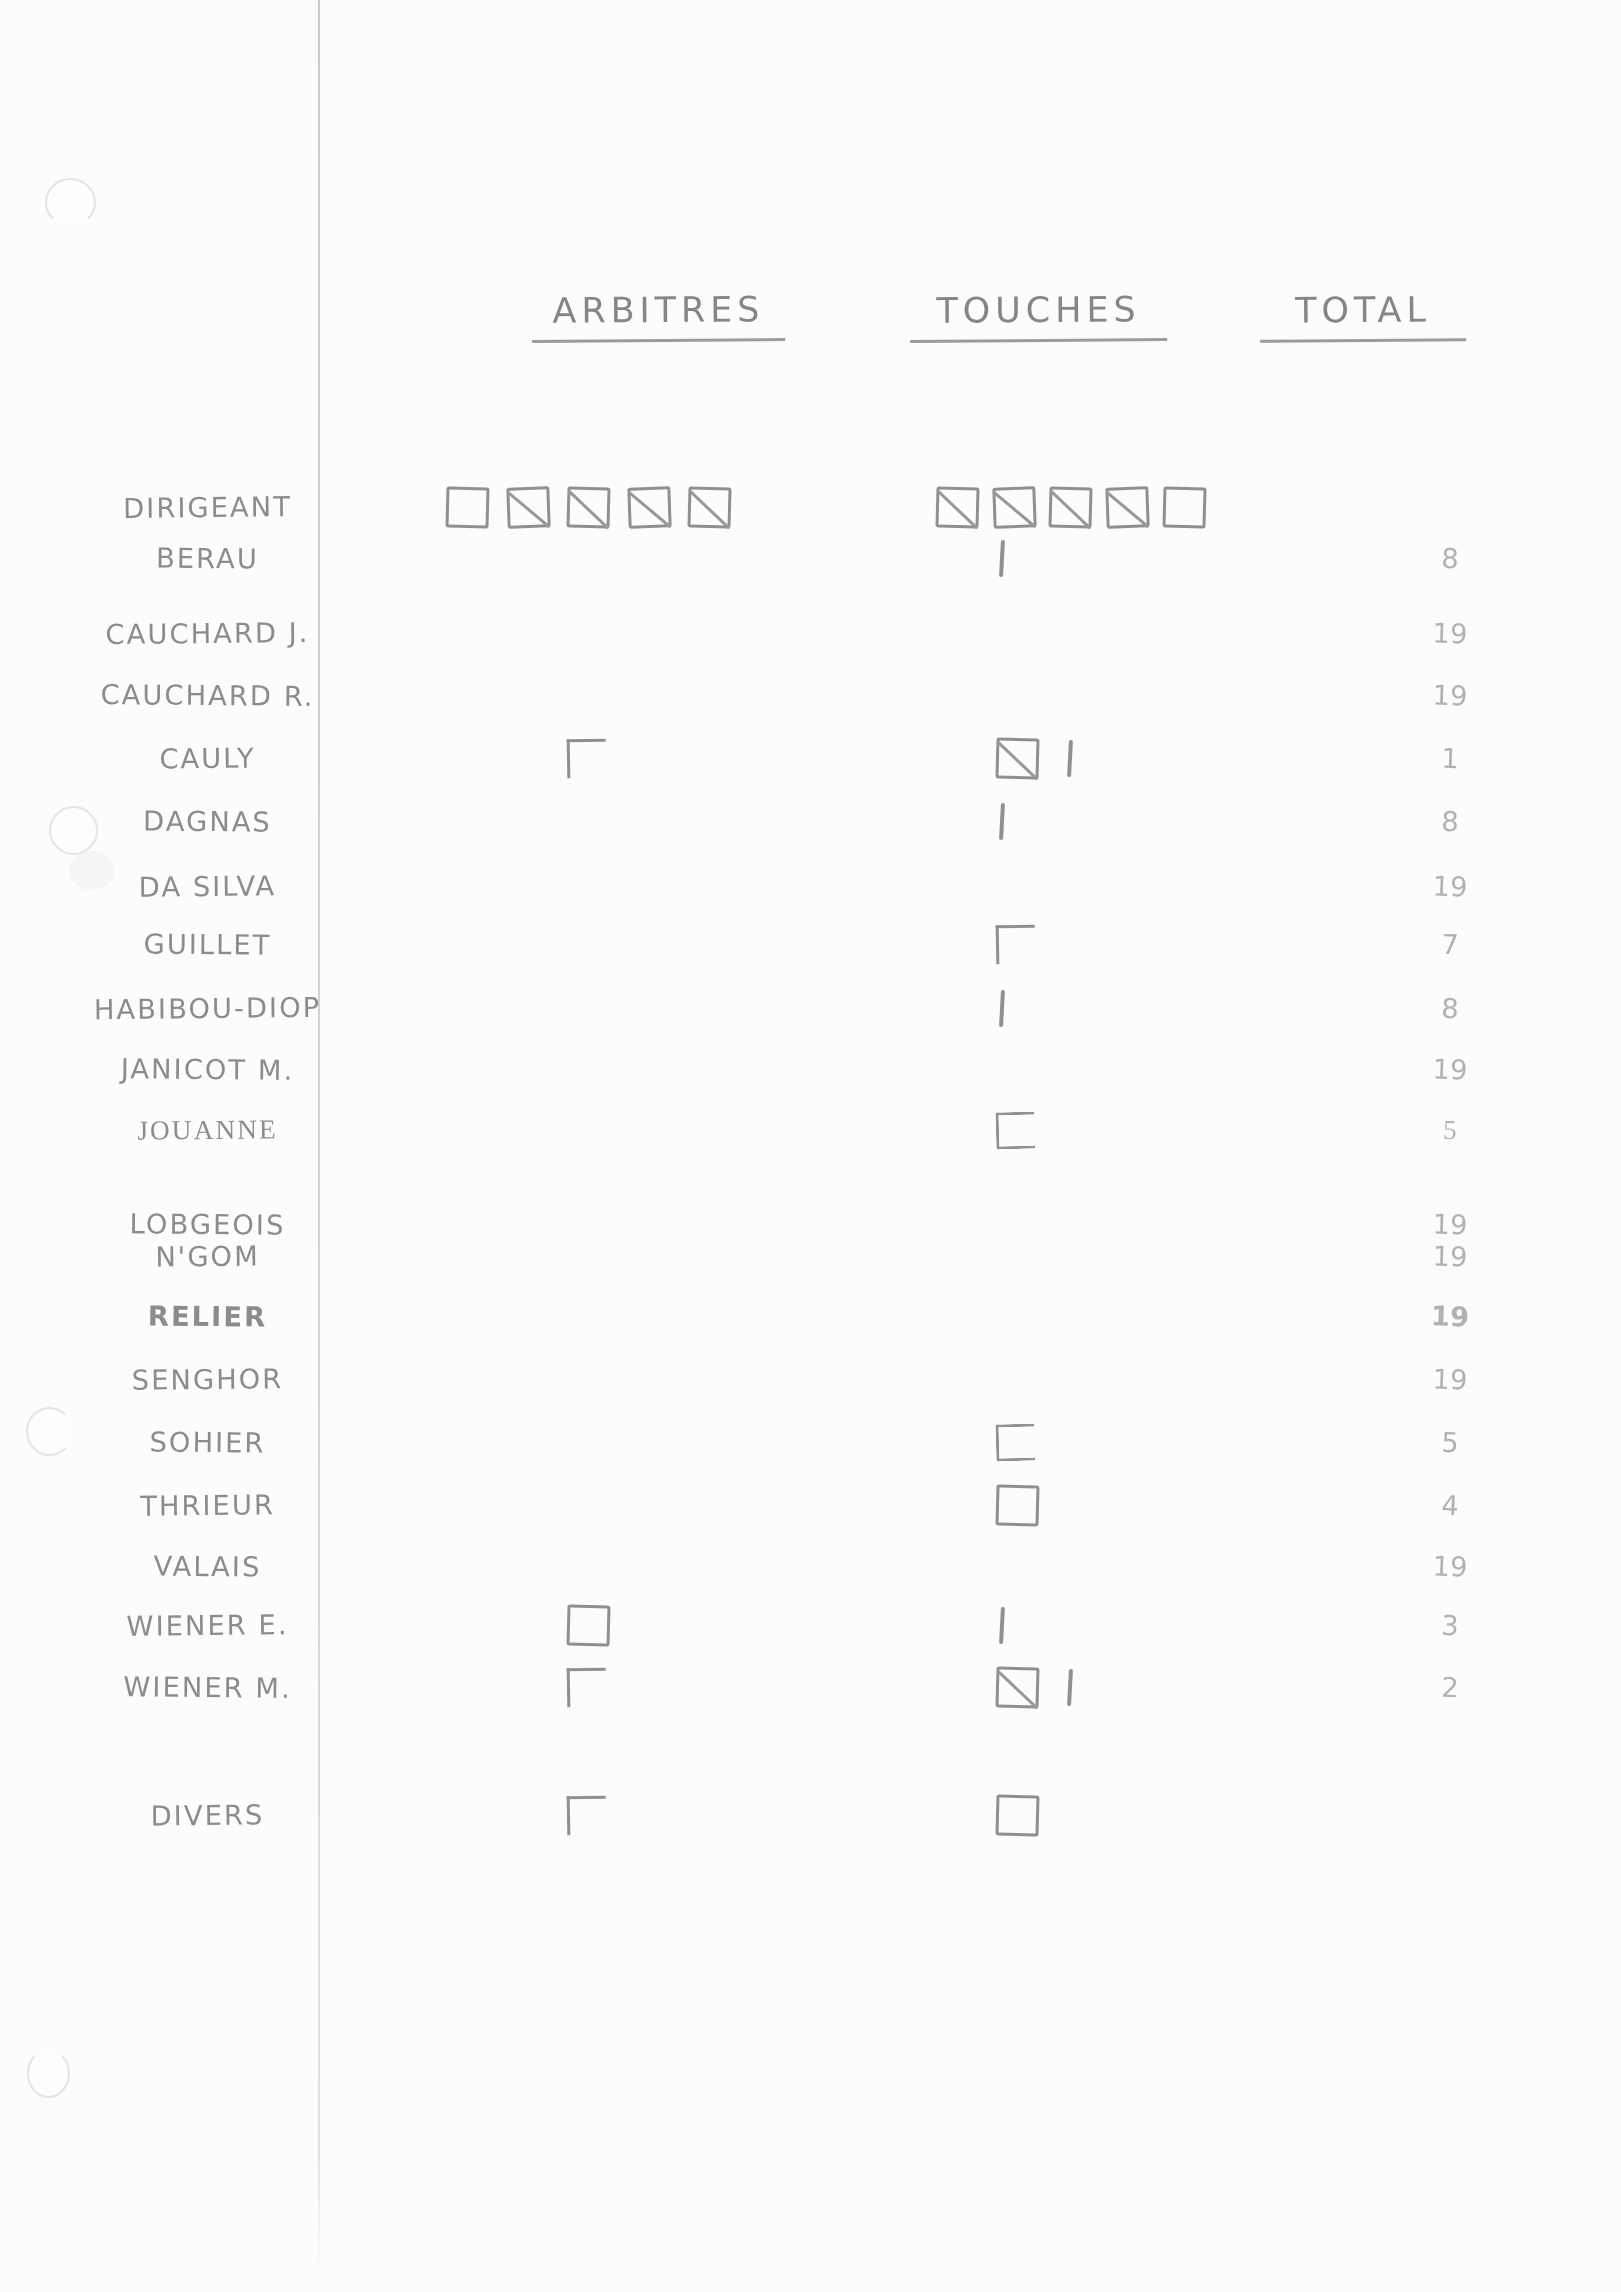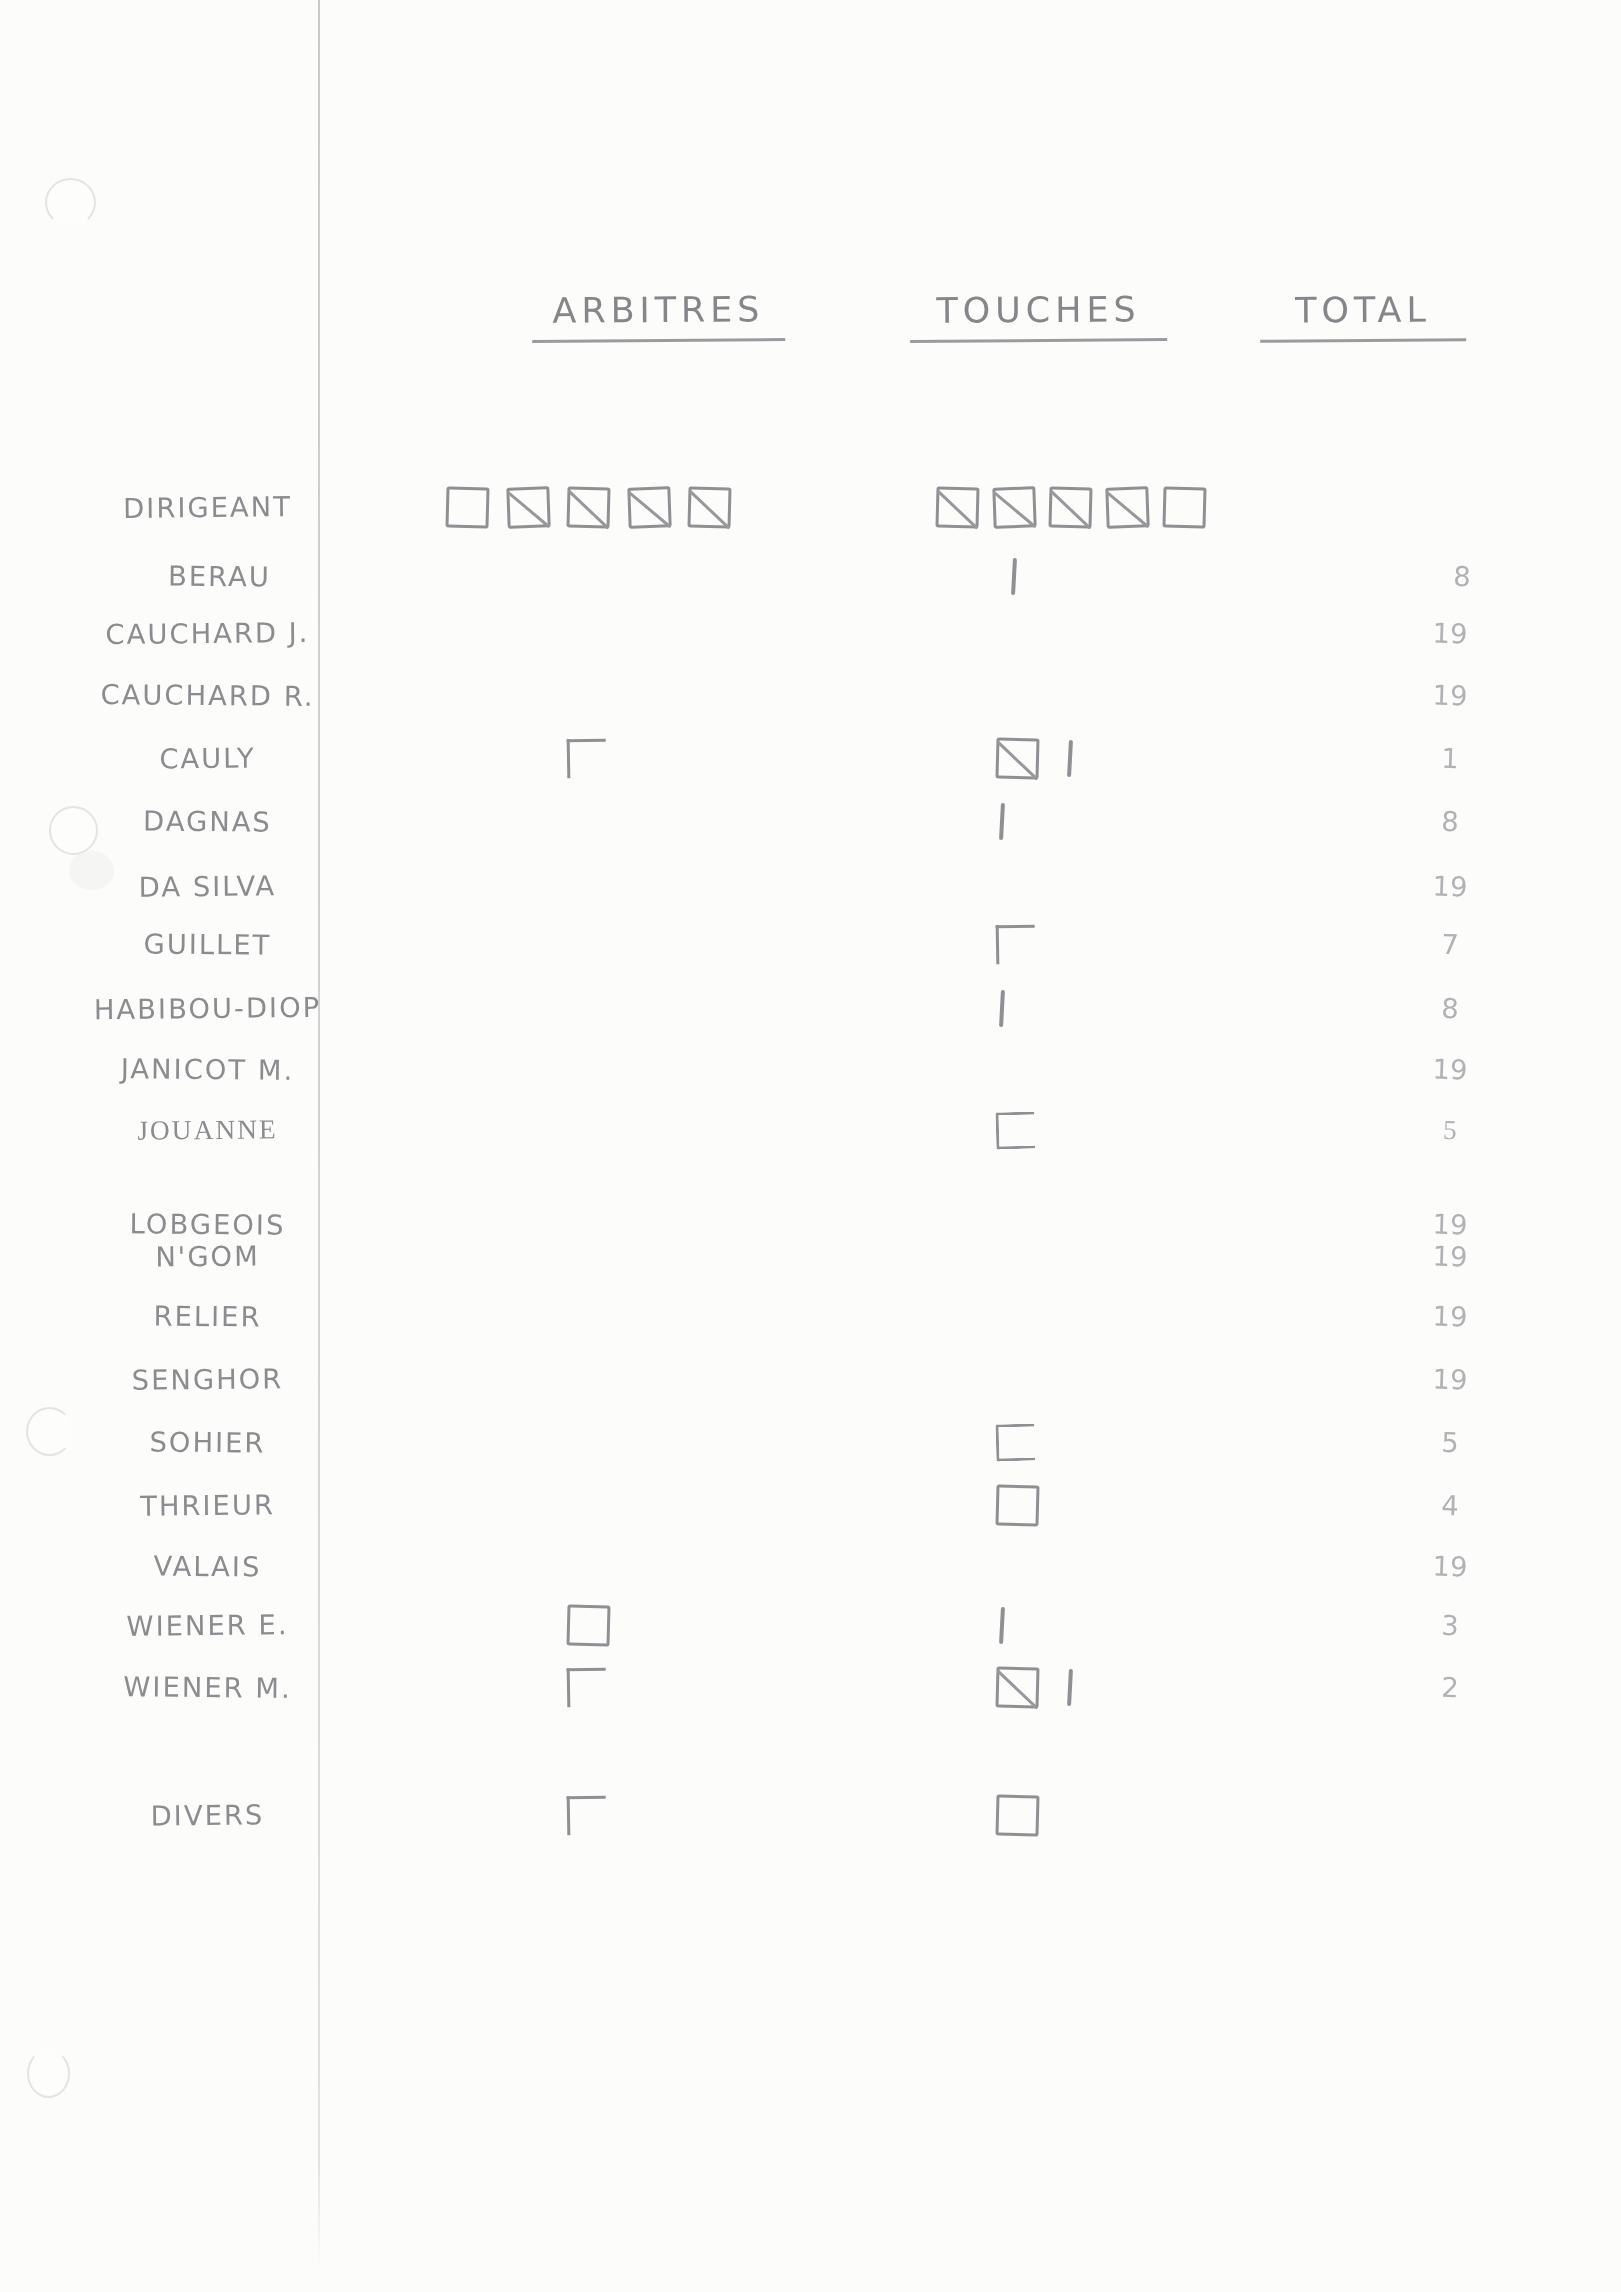--- a/index.html
+++ b/index.html
@@ -103,21 +103,21 @@
         </div>
         <div class="cell touches">
           <span class="mark sq slash"></span>
           <span class="mark sq slash"></span>
           <span class="mark sq slash"></span>
           <span class="mark sq slash"></span>
           <span class="mark sq"></span>
         </div>
         <div class="cell total"></div>
       </div>
-      <div class="row" style="top: 551px; margin-left: 12px;">
+      <div class="row" style="top: 533px;">
         <div class="cell name">BERAU</div>
         <div class="cell arbitres single"></div>
         <div class="cell touches single">
           <span class="mark bar"></span>
         </div>
         <div class="cell total">8</div>
       </div>
       <div class="row" style="top: 608px;">
         <div class="cell name">CAUCHARD J.</div>
         <div class="cell arbitres single"></div>
@@ -190,21 +190,21 @@
         <div class="cell arbitres single"></div>
         <div class="cell touches single"></div>
         <div class="cell total">19</div>
       </div>
       <div class="row" style="top: 1231px; padding-left: 32px;">
         <div class="cell name">N'GOM</div>
         <div class="cell arbitres single"></div>
         <div class="cell touches single"></div>
         <div class="cell total">19</div>
       </div>
-      <div class="row" style="top: 1291px;">
+      <div class="row" style="top: 1291px; font-weight: bold;">
         <div class="cell name">RELIER</div>
         <div class="cell arbitres single"></div>
         <div class="cell touches single"></div>
         <div class="cell total">19</div>
       </div>
       <div class="row" style="top: 1354px;">
         <div class="cell name">SENGHOR</div>
         <div class="cell arbitres single"></div>
         <div class="cell touches single"></div>
         <div class="cell total">19</div>

